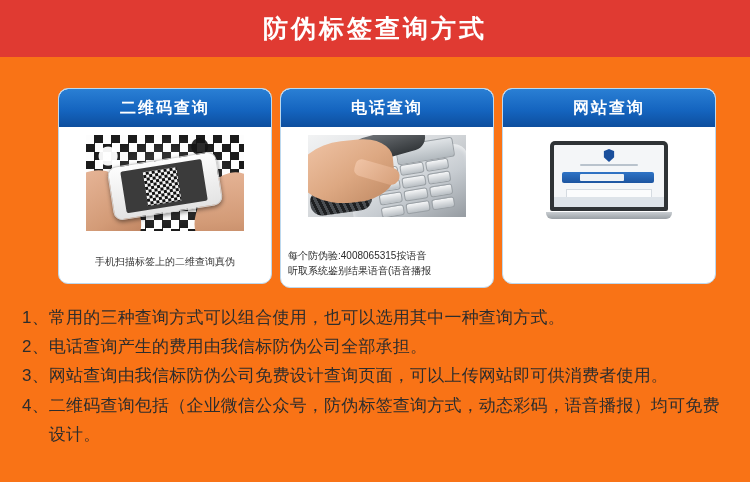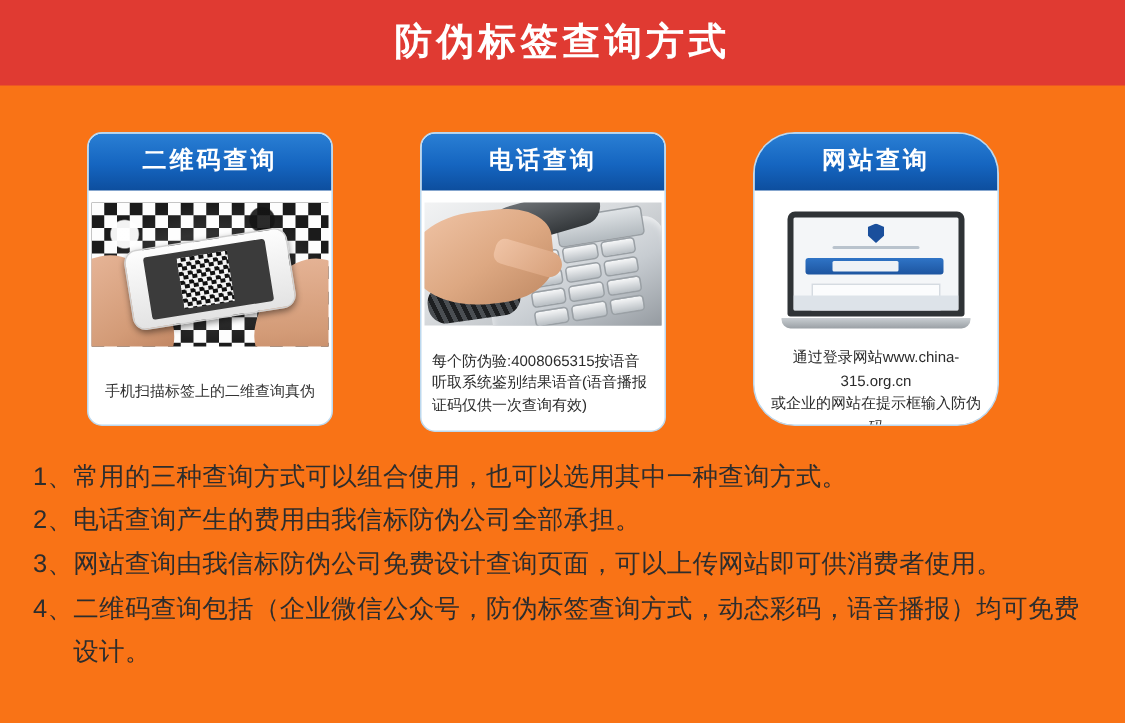--- a/index.html
+++ b/index.html
@@ -45,32 +45,32 @@
   .cards {
     position: absolute;
     left: 0;
     top: 88px;
     width: 750px;
     height: 200px;
   }
   .card {
     position: absolute;
     top: 0;
-    width: 164px;
+    width: 214px;
     border: 1px solid #bcd8ee;
     border-radius: 10px;
     background: #ffffff;
     box-sizing: border-box;
     overflow: hidden;
     display: flex;
     flex-direction: column;
   }
   .card-1 { left: 58px; height: 196px; }
   .card-2 { left: 280px; height: 200px; justify-content: center; }
-  .card-3 { left: 502px; height: 196px; border-radius: 28px; }
+  .card-3 { left: 502px; height: 196px; }
 
   .card-head {
     height: 38px;
     background: linear-gradient(180deg, #2a7fd4 0%, #1565c0 55%, #0d4e9e 100%);
     border-radius: 9px 9px 0 0;
     display: flex;
     align-items: center;
     justify-content: center;
     flex: 0 0 auto;
   }
@@ -414,21 +414,20 @@
           </div>
           <div class="handset"></div>
           <div class="cord"></div>
           <div class="hand-dial">
             <div class="finger"></div>
           </div>
         </div>
         <div class="caption caption-2">
           <div>每个防伪验:4008065315按语音</div>
           <div>听取系统鉴别结果语音(语音播报</div>
-          <div>证码仅供一次查询有效)</div>
         </div>
       </div>
     </div>
 
     <div class="card card-3">
       <div class="card-head">
         <div class="card-head-text">网站查询</div>
       </div>
       <div class="card-body">
         <div class="photo photo-laptop">
@@ -439,24 +438,20 @@
                 <div class="site-line" style="left:26px;top:19px;width:58px;"></div>
                 <div class="site-bar"></div>
                 <div class="site-input"></div>
                 <div class="site-card"></div>
                 <div class="site-footer"></div>
               </div>
             </div>
             <div class="laptop-base"></div>
           </div>
         </div>
-        <div class="caption caption-3">
-          <div>通过登录网站www.china-315.org.cn</div>
-          <div>或企业的网站在提示框输入防伪码</div>
-        </div>
       </div>
     </div>
 
   </div>
 
   <div class="notes">
     <div class="note">
       <span class="note-num">1、</span>
       <span class="note-text">常用的三种查询方式可以组合使用，也可以选用其中一种查询方式。</span>
     </div>

